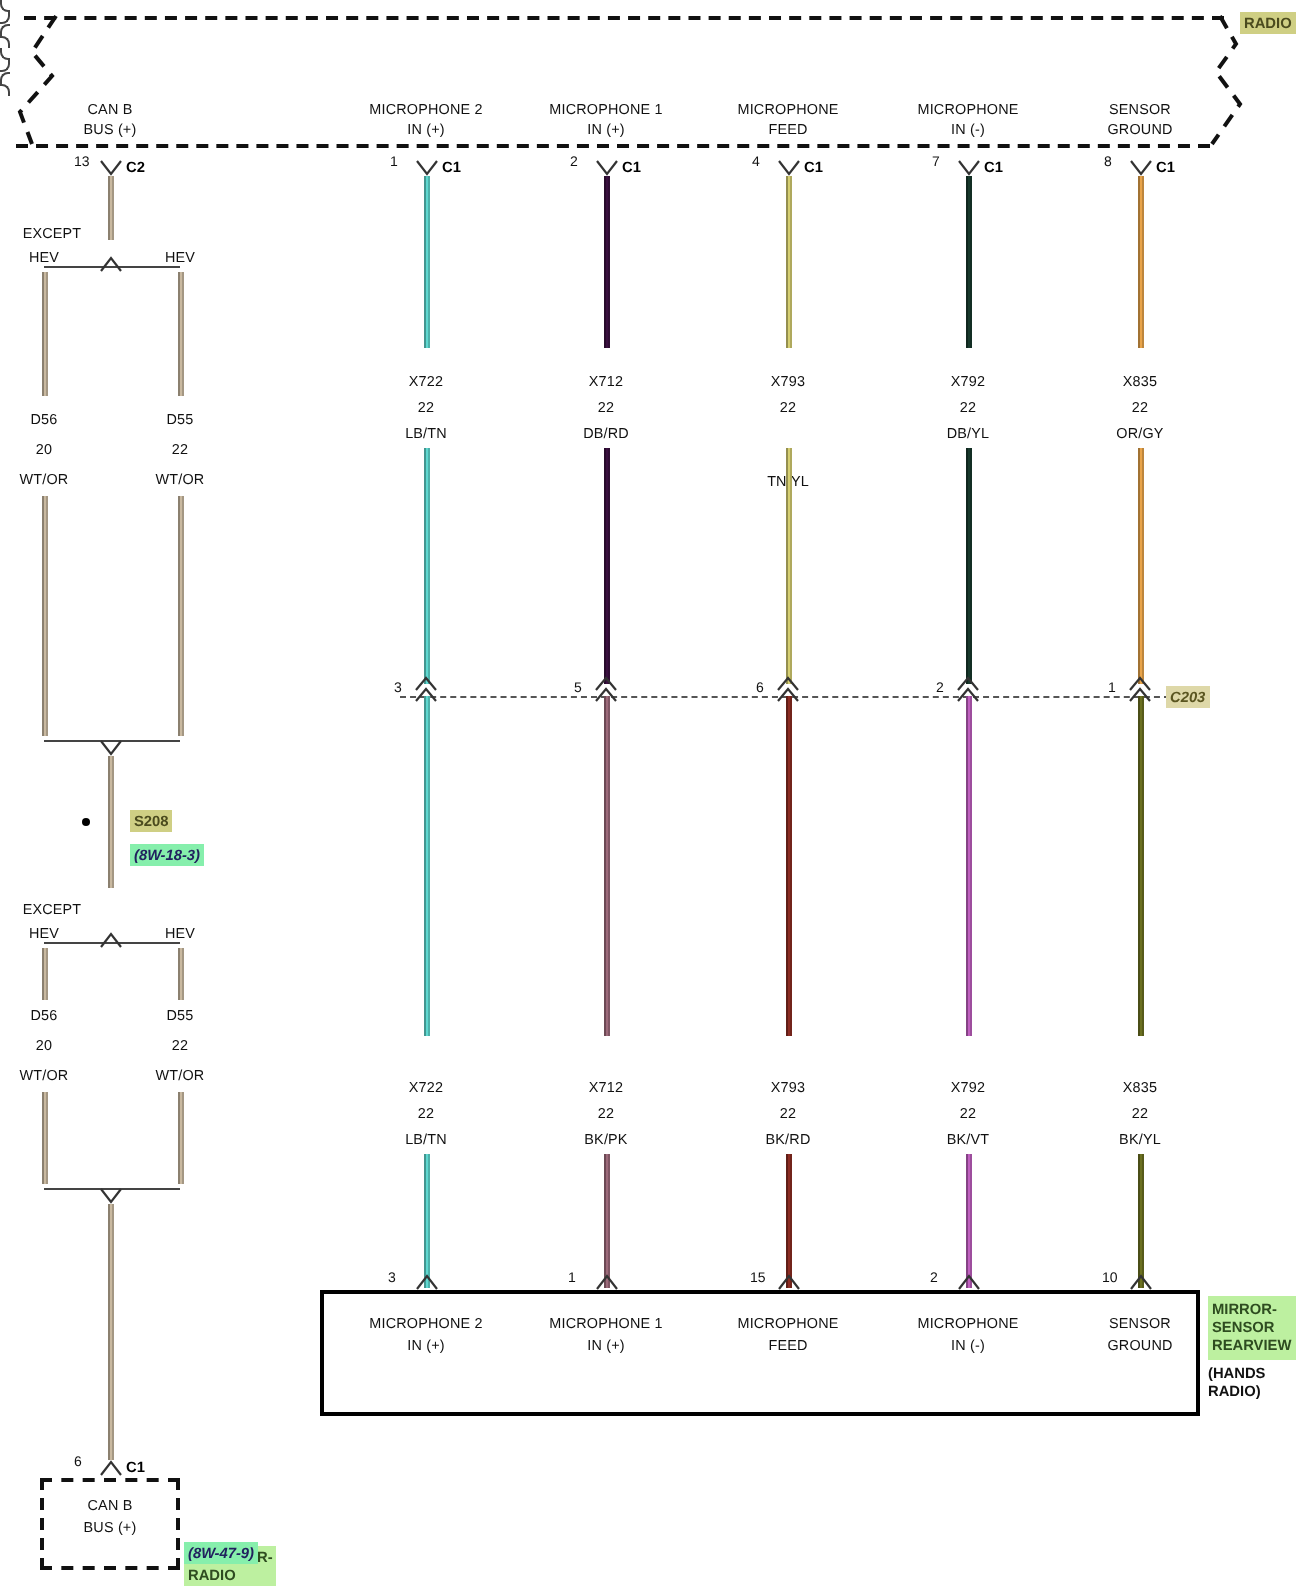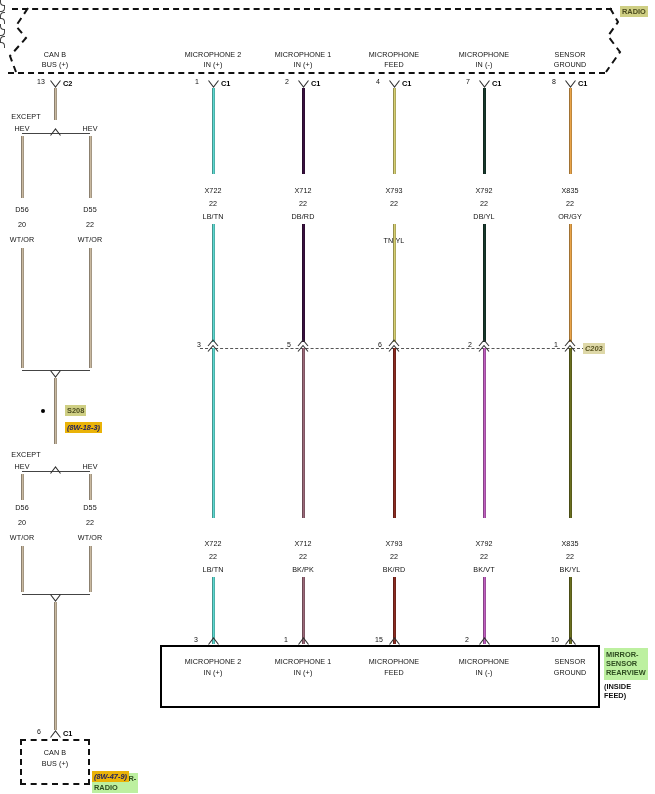--- a/index.html
+++ b/index.html
@@ -34,21 +34,21 @@
     border-top:2px dashed #111;
   }
   .dashline-thin { position:absolute; height:0; border-top:1.6px dashed #555; }
 
   .solidbox { position:absolute; border:2px solid #000; background:transparent; }
   .dashbox { position:absolute; border:2px dashed #111; background:transparent; }
 
   
   .hl { position:absolute; font-size:7.4px; font-weight:bold; padding:1px 2px; white-space:nowrap; line-height:9px; }
   .hl-olive { background:#cfcf84; color:#4b4b1e; }
-  .hl-purple{ background:#eab308; color:#21215e; font-style:italic; }
+  .hl-purple{ background:#86efac; color:#21215e; font-style:italic; }
   .hl-tan   { background:#ded8a8; color:#5a5520;font-style:italic; }
 
   .multiline { position:absolute; font-size:7.4px; font-weight:bold; line-height:9.2px; white-space:nowrap; }
 
   
   .ymark { position:absolute; width:11px; height:8px; }
   .ymark svg { display:block; }
   .dot { position:absolute; width:4px; height:4px; background:#000; border-radius:50%; }
 </style>
 </head>
@@ -319,16 +319,16 @@
     </div>
     <div class="pin" style="left: 551px; top: 636px;">10</div>
     <div class="lbl ctr" style="left: 570px; top: 657px;">SENSOR</div>
     <div class="lbl ctr" style="left: 570px; top: 668px;">GROUND</div>
     <div class="multiline" style="left: 604px; top: 648px; background: rgb(189, 240, 160); color: rgb(46, 76, 32); padding: 2px 2px;">
       <div>MIRROR-</div>
       <div>SENSOR</div>
       <div>REARVIEW</div>
     </div>
     <div class="multiline" style="left: 604px; top: 682px; color: rgb(17, 17, 17);">
-      <div>(INSIDE</div>
-      <div>FEED)</div>
+      <div>(HANDS</div>
+      <div>RADIO)</div>
     </div>
   </div>
 
 </body></html>

